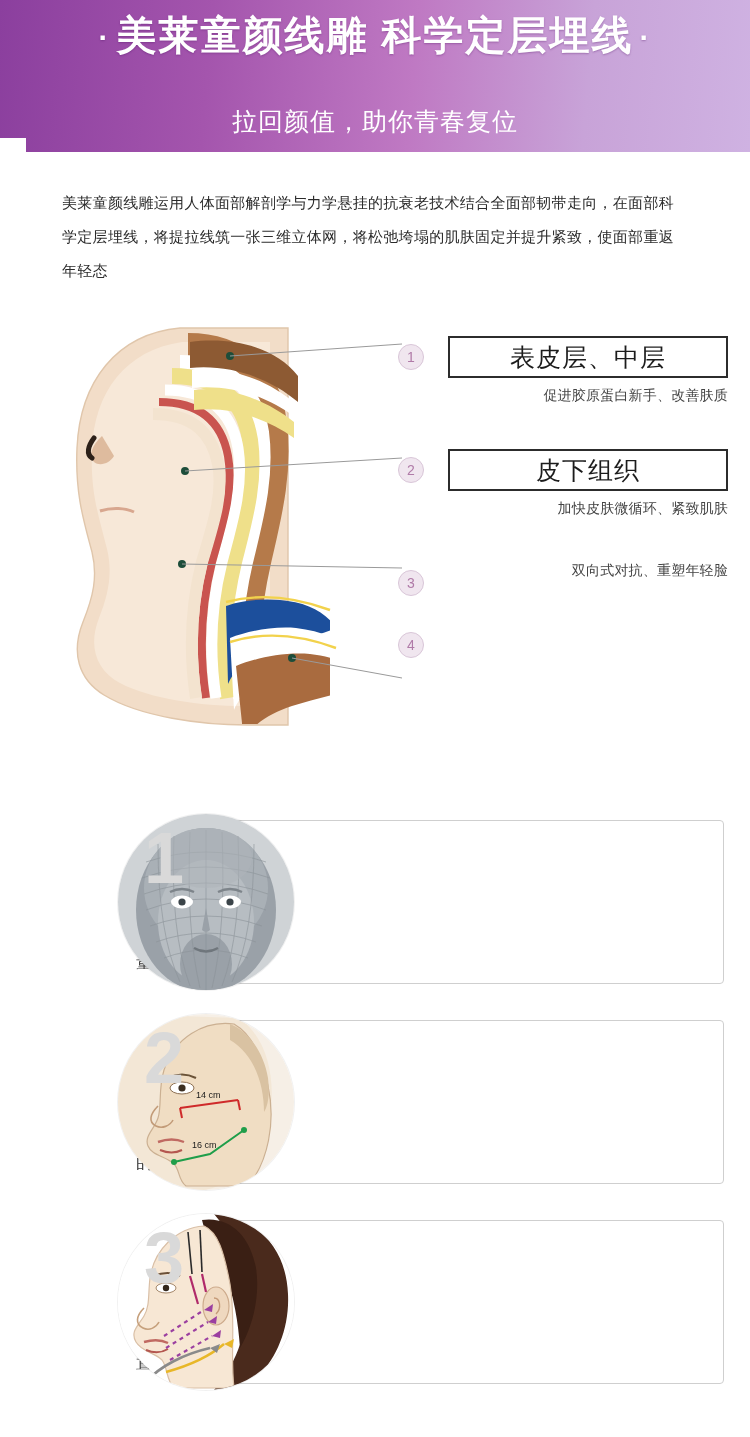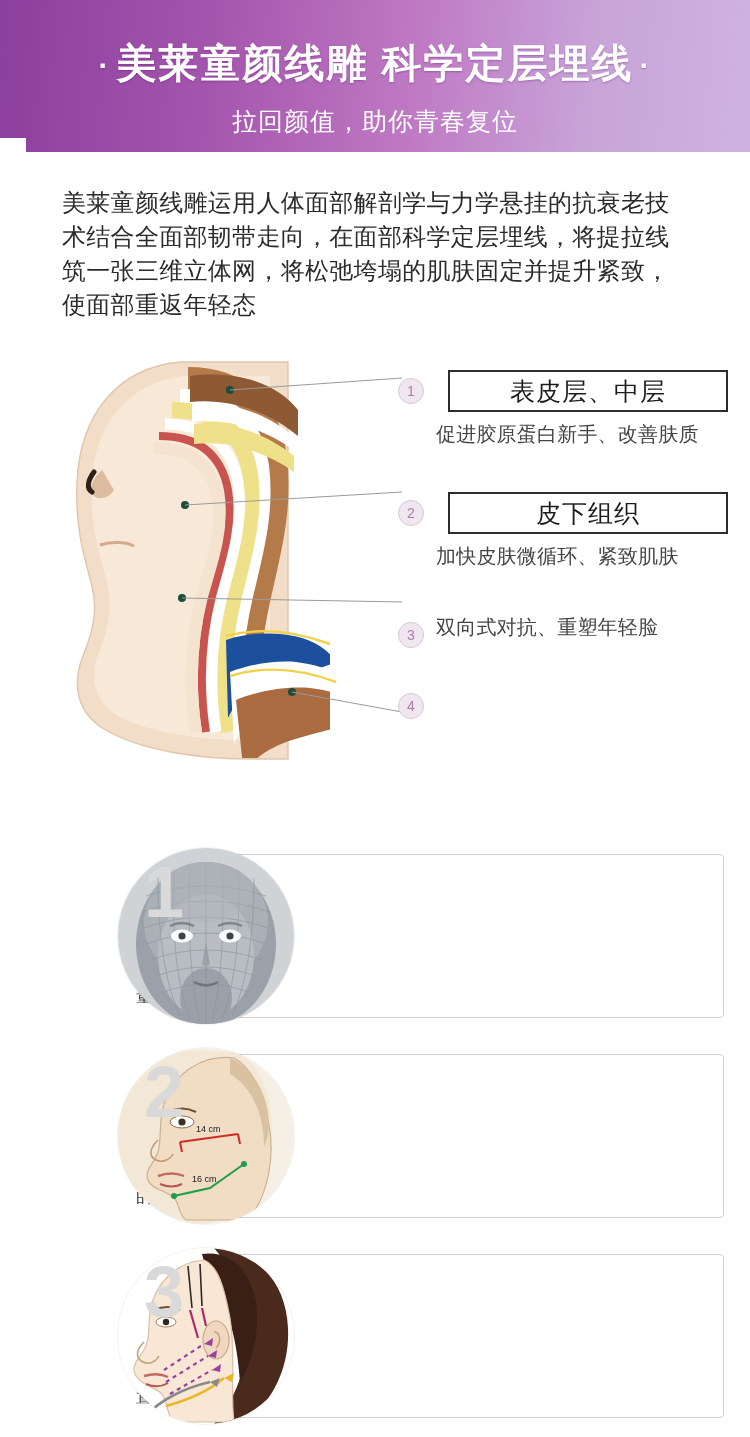--- a/index.html
+++ b/index.html
@@ -27,21 +27,21 @@
     height: 14px;
     background: #ffffff;
     clip-path: polygon(0 0, 26px 0, 26px 100%, 0 100%);
   }
   .banner-inner {
     position: absolute;
     left: 26px; right: 26px; top: 8px; bottom: 14px;
     display: flex;
     flex-direction: column;
     align-items: center;
-    justify-content: flex-end;
+    justify-content: space-between;
   }
   .banner-title {
     font-size: 40px;
     font-weight: bold;
     color: #ffffff;
     letter-spacing: 2px;
     text-shadow: 0 1px 2px rgba(80,20,100,.35);
     white-space: nowrap;
   }
   .banner-title .dot { font-size: 30px; vertical-align: middle; padding: 0 6px; }
@@ -49,21 +49,21 @@
     margin-top: 14px;
     font-size: 25px;
     color: #ffffff;
     letter-spacing: 1px;
     white-space: nowrap;
   }
 
   
   .intro {
     margin: 34px 62px 0 62px;
-    font-size: 24px;
+    font-size: 15px;
     line-height: 34px;
     color: #2b2b2b;
     letter-spacing: .3px;
   }
 
   
   .anatomy {
     position: relative;
     width: 750px;
     height: 500px;
@@ -105,23 +105,23 @@
     align-items: center;
     justify-content: center;
     font-size: 25px;
     color: #1c1c1c;
     letter-spacing: 1px;
     background: #fff;
   }
   .callout .desc {
     margin-left: 38px;
     margin-top: 9px;
-    font-size: 20px;
+    font-size: 14px;
     color: #444;
-    text-align: left;
+    text-align: right;
     letter-spacing: .2px;
   }
 
   
   .features { margin-top: 8px; }
   .feature {
     position: relative;
     height: 176px;
     margin: 0 26px 24px 26px;
   }

